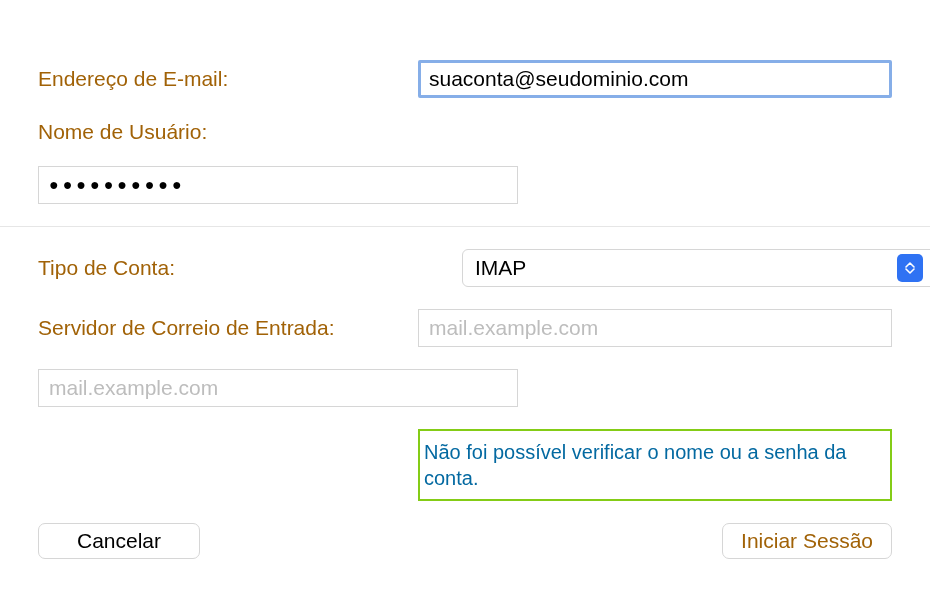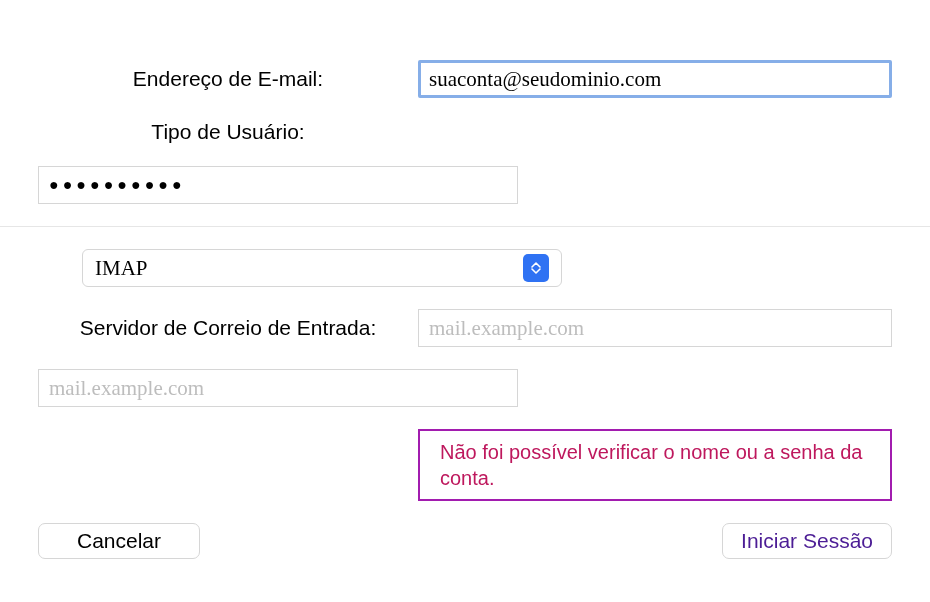--- a/index.html
+++ b/index.html
@@ -13,29 +13,28 @@
       color: #000;
     }
     .form-row {
       display: flex;
       align-items: center;
       margin-bottom: 22px;
       padding: 0 38px;
     }
     .form-label {
       width: 380px;
-      text-align: center;
+      text-align: left;
       padding-right: 0;
-      color: #000000;
+      color: #a16207;
       font-weight: 400;
     }
     .form-field {
       flex: 1;
       max-width: 480px;
-      font-family: Liberation Serif, serif;
     }
     .text-input {
       width: 100%;
       height: 38px;
       font-size: 21px;
       padding: 4px 10px;
       border: 1px solid #d6d6d6;
       background: #ffffff;
       outline: none;
       font-family: inherit;
@@ -86,23 +85,23 @@
       display: flex;
       flex-direction: column;
       align-items: center;
       justify-content: center;
       gap: 0;
     }
     .select-arrows svg { display: block; }
     .error-box {
       margin: 10px 38px 22px 418px;
       max-width: 480px;
-      border: 2px solid #a21caf;
-      padding: 8px 20px;
-      color: #be185d;
+      border: 2px solid #84cc16;
+      padding: 8px 4px;
+      color: #0369a1;
       font-size: 20px;
       font-weight: 500;
       line-height: 1.3;
     }
     .button-row {
       display: flex;
       align-items: center;
       padding: 0 38px;
       gap: 29px;
     }
@@ -112,47 +111,48 @@
       height: 36px;
       font-size: 21px;
       border: 1px solid #d6d6d6;
       border-radius: 7px;
       background: #ffffff;
       cursor: pointer;
       font-family: inherit;
       padding: 0 18px;
       color: #000;
     }
-    .btn.disabled { color: #4c1d95; cursor: default; }
+    .btn.disabled { color: #a16207; cursor: default; }
   </style>
 </head>
 <body>
 
 <div class="form-row">
   <label class="form-label">Endereço de E-mail:</label>
   <div class="form-field">
     <input type="text" class="text-input focused" value="suaconta@seudominio.com" style="">
   </div>
 </div>
 
 <div class="form-row">
-  <label class="form-label">Tipo de Usuário:</label>
+  <label class="form-label">Nome de Usuário:</label>
 </div>
 
 <div class="form-row">
   <div class="form-field">
     <div class="password-dots">
         <span>●●●●●●●●●●</span>
       </div>
   </div>
 </div>
 
 <hr class="divider">
 
 <div class="form-row">
+  <label class="form-label">Tipo de Conta:</label>
   <div class="form-field">
     <div class="select-wrapper">
       <span class="select-value">IMAP</span>
       <span class="select-arrows">
         <svg width="10" height="6" viewBox="0 0 10 6">
             <path d="M1 5 L5 1 L9 5" stroke="#fff" stroke-width="1.6" fill="none" stroke-linecap="round" stroke-linejoin="round"></path>
           </svg>
         <svg width="10" height="6" viewBox="0 0 10 6">
             <path d="M1 1 L5 5 L9 1" stroke="#fff" stroke-width="1.6" fill="none" stroke-linecap="round" stroke-linejoin="round"></path>
           </svg>

